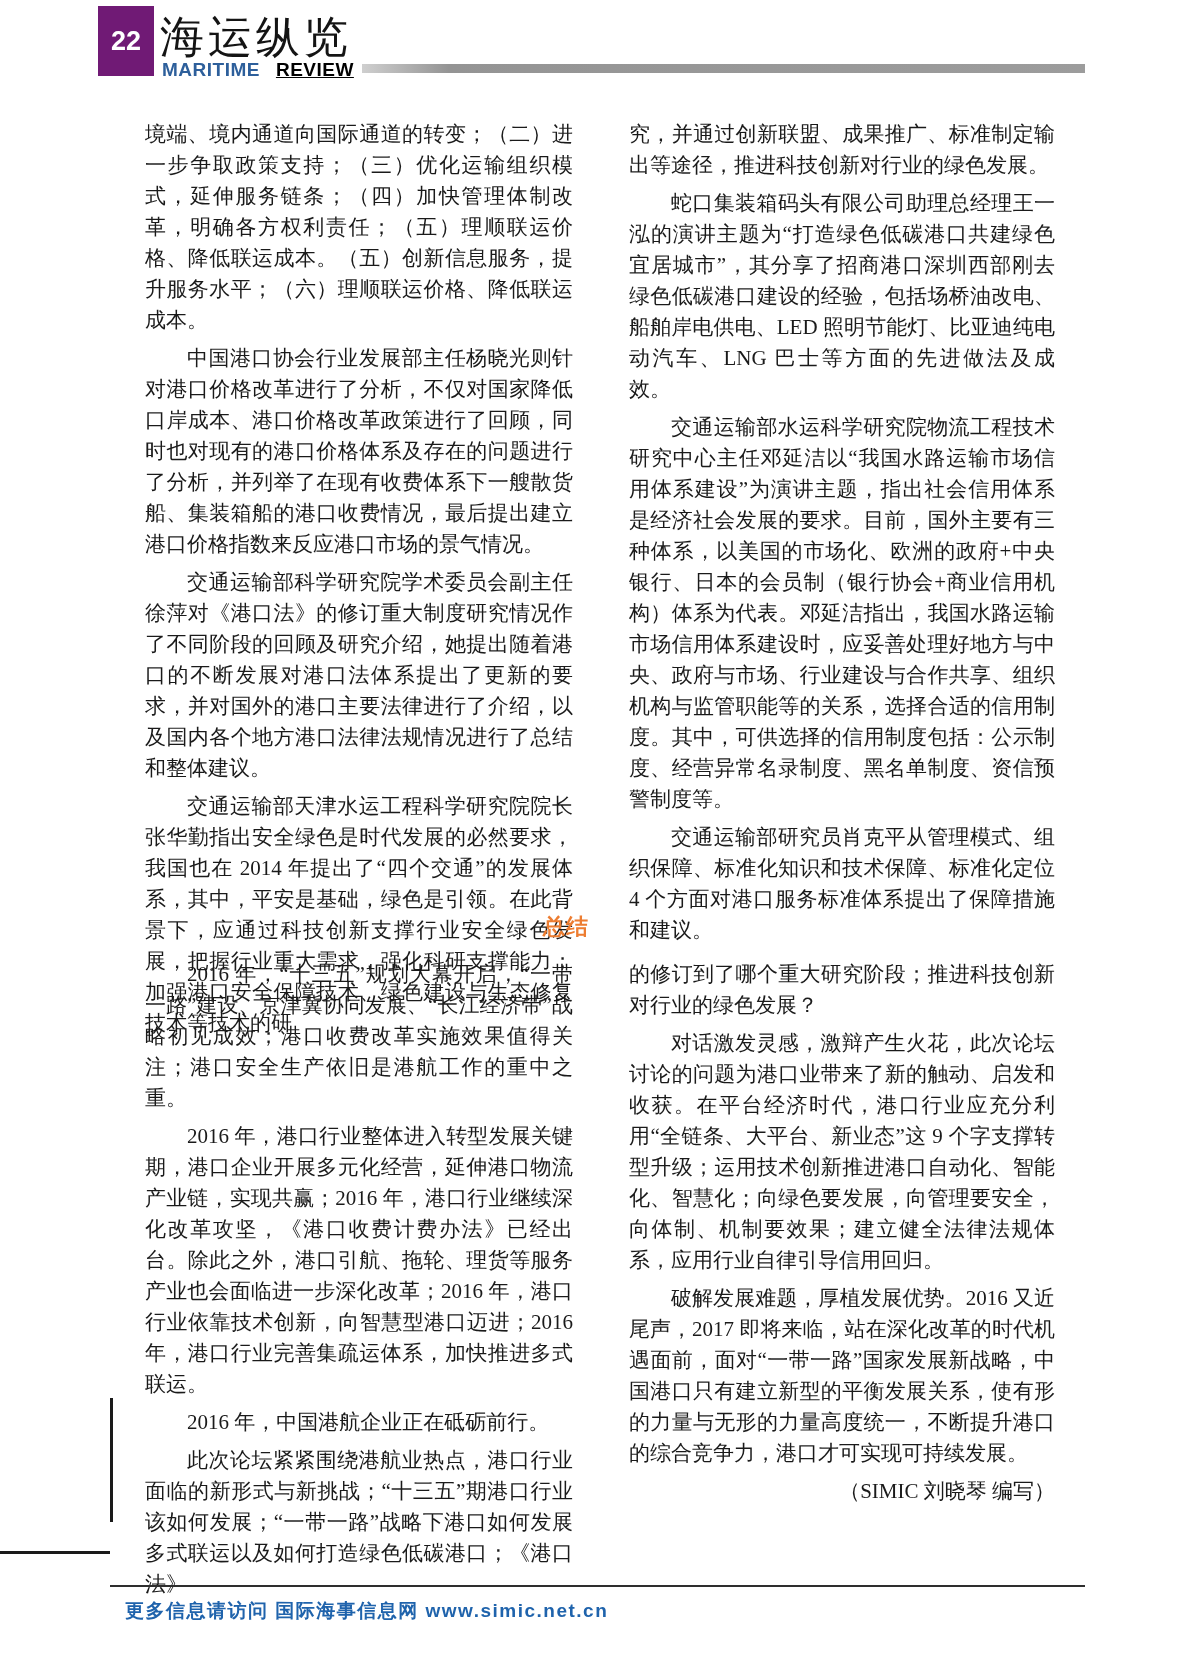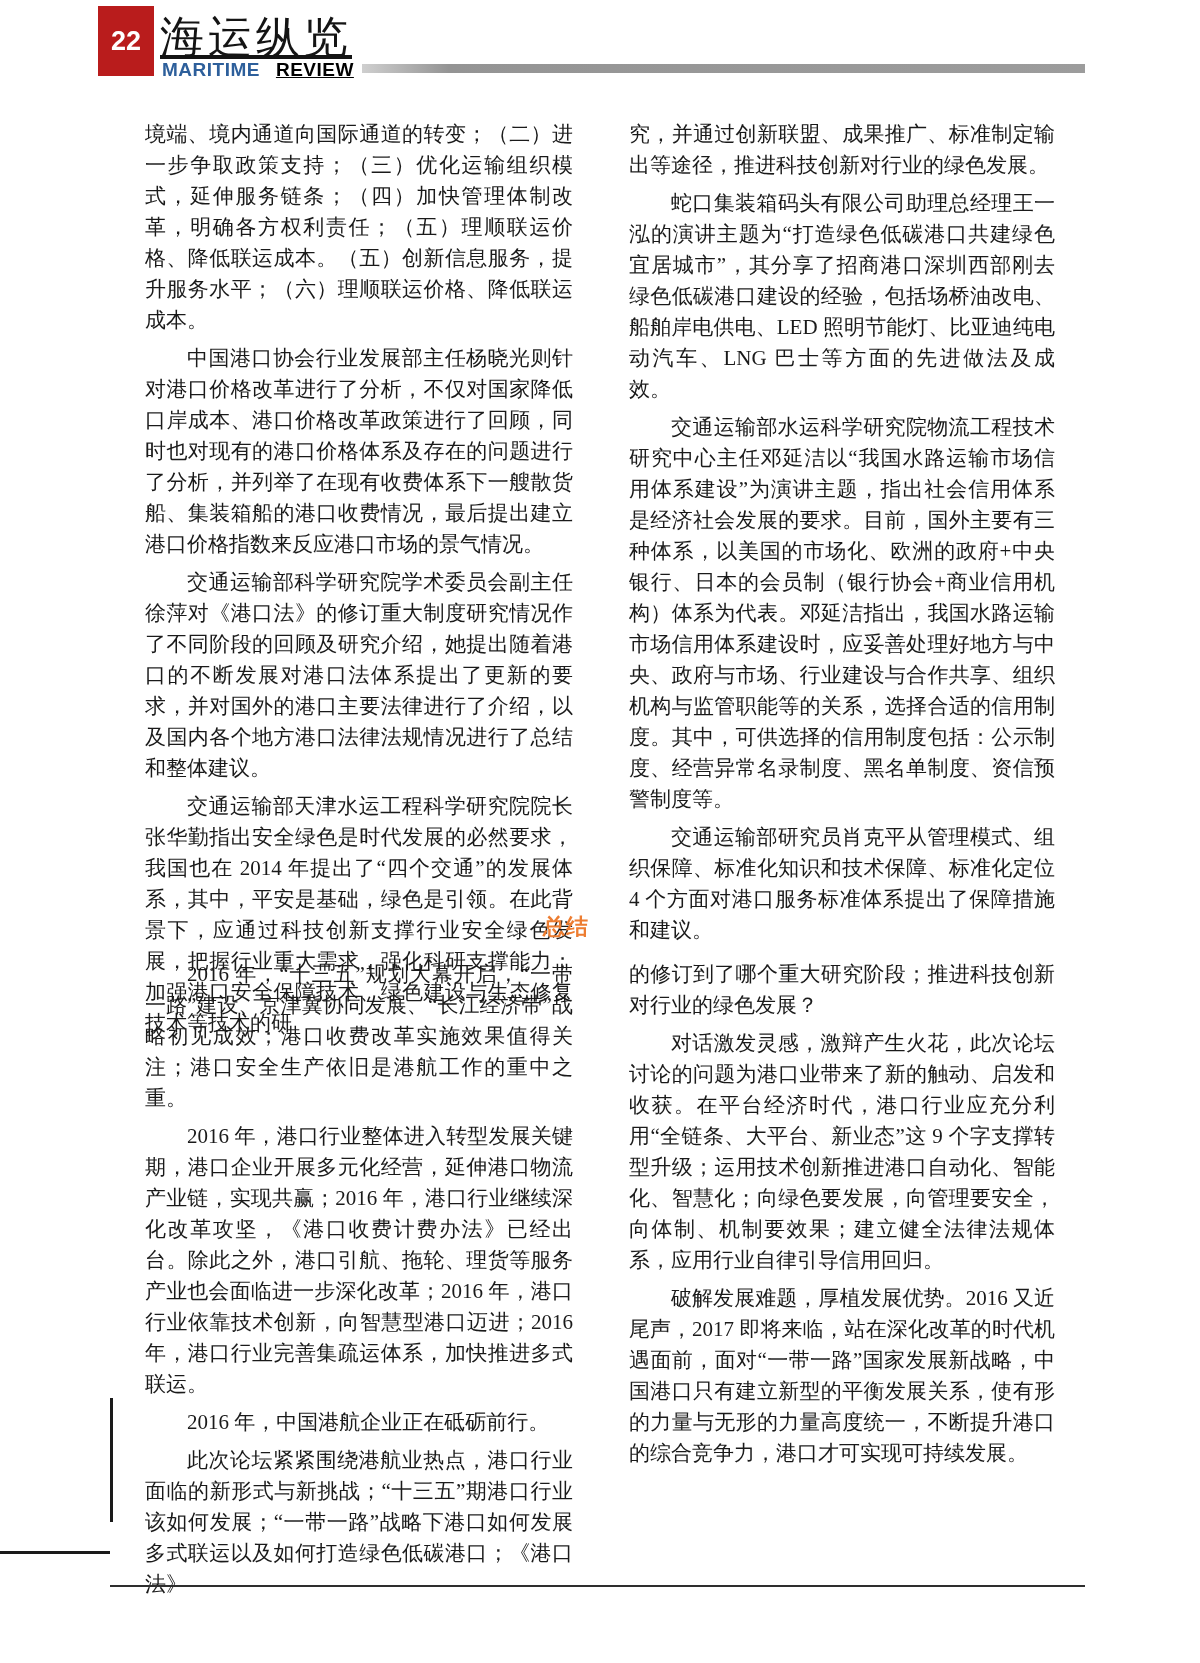--- a/index.html
+++ b/index.html
@@ -4,27 +4,27 @@
 <style>
   html,body { margin:0; padding:0; background:#ffffff; }
   .page {
     position:relative; width:1200px; height:1663px; background:#ffffff;
     font-family:"Liberation Serif","DejaVu Serif",serif; overflow:hidden;
   }
 
   
   .pagenum-box {
     position:absolute; left:98px; top:6px; width:56px; height:70px;
-    background:#b91c1c; color:#ffffff;
+    background:#701a75; color:#ffffff;
     font-family:"Liberation Sans",sans-serif; font-weight:bold; font-size:27px;
     display:flex; align-items:center; justify-content:center;
   }
   .title-cn {
     position:absolute; left:160px; top:8px; font-size:44px; color:#141414;
-    letter-spacing:4px; white-space:nowrap;text-decoration:underline;
+    letter-spacing:4px; white-space:nowrap;
   }
   .title-en {
     position:absolute; left:162px; top:59px;
     font-family:"Liberation Sans",sans-serif; font-weight:bold; font-size:19px;
     letter-spacing:0.5px; white-space:nowrap;
   }
   .title-en .en-blue  { color:#2d5f9b; }
   .title-en .en-black { color:#000000; margin-left:16px;text-decoration:underline; }
   .header-bar {
     position:absolute; left:362px; top:64px; width:723px; height:9px;
@@ -99,20 +99,22 @@
     <p>2016 年，“十三五”规划大幕开启，“一带一路”建设、京津冀协同发展、“长江经济带”战略初见成效；港口收费改革实施效果值得关注；港口安全生产依旧是港航工作的重中之重。</p>
     <p>2016 年，港口行业整体进入转型发展关键期，港口企业开展多元化经营，延伸港口物流产业链，实现共赢；2016 年，港口行业继续深化改革攻坚，《港口收费计费办法》已经出台。除此之外，港口引航、拖轮、理货等服务产业也会面临进一步深化改革；2016 年，港口行业依靠技术创新，向智慧型港口迈进；2016 年，港口行业完善集疏运体系，加快推进多式联运。</p>
     <p>2016 年，中国港航企业正在砥砺前行。</p>
     <p>此次论坛紧紧围绕港航业热点，港口行业面临的新形式与新挑战；“十三五”期港口行业该如何发展；“一带一路”战略下港口如何发展多式联运以及如何打造绿色低碳港口；《港口法》</p>
   </div>
 
   <div class="textcol" id="right2">
     <p class="noindent">的修订到了哪个重大研究阶段；推进科技创新对行业的绿色发展？</p>
     <p>对话激发灵感，激辩产生火花，此次论坛讨论的问题为港口业带来了新的触动、启发和收获。在平台经济时代，港口行业应充分利用“全链条、大平台、新业态”这 9 个字支撑转型升级；运用技术创新推进港口自动化、智能化、智慧化；向绿色要发展，向管理要安全，向体制、机制要效果；建立健全法律法规体系，应用行业自律引导信用回归。</p>
     <p>破解发展难题，厚植发展优势。2016 又近尾声，2017 即将来临，站在深化改革的时代机遇面前，面对“一带一路”国家发展新战略，中国港口只有建立新型的平衡发展关系，使有形的力量与无形的力量高度统一，不断提升港口的综合竞争力，港口才可实现可持续发展。</p>
+    <p class="byline">（SIMIC 刘晓琴  编写）</p>
   </div>
 
   <div class="crop-v"></div>
   <div class="crop-h"></div>
 
   <div class="footer-rule"></div>
+  <div class="footer-text">更多信息请访问  国际海事信息网  www.simic.net.cn</div>
 
 </div>
 
 </body></html>

